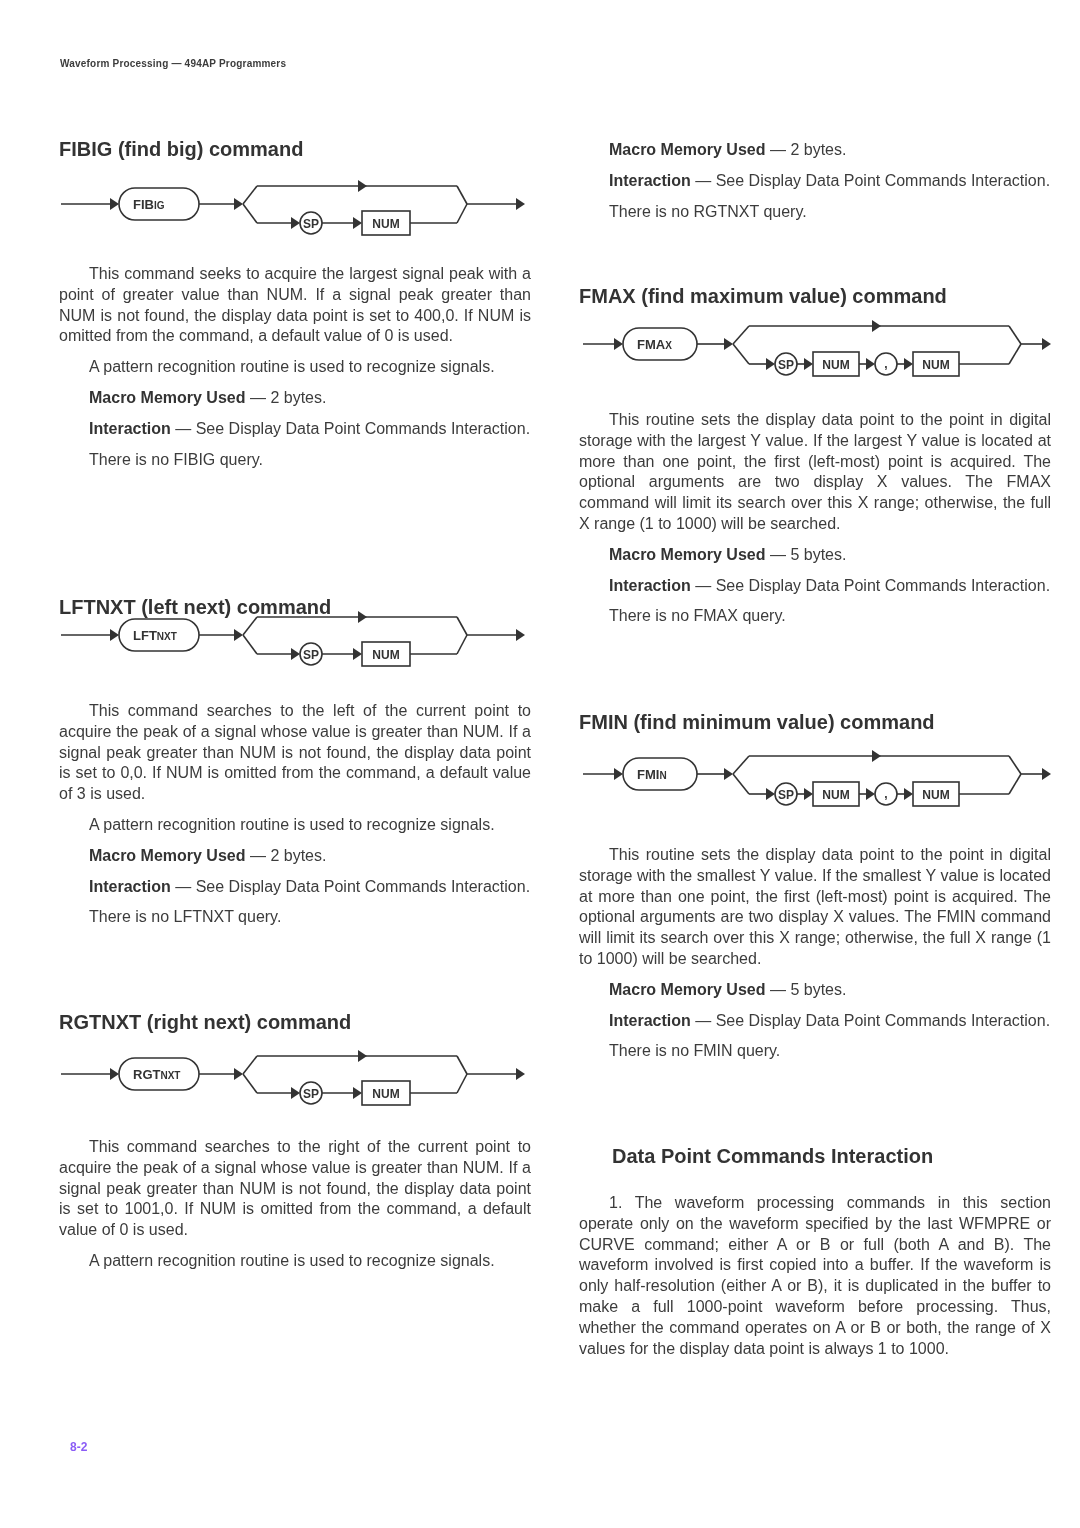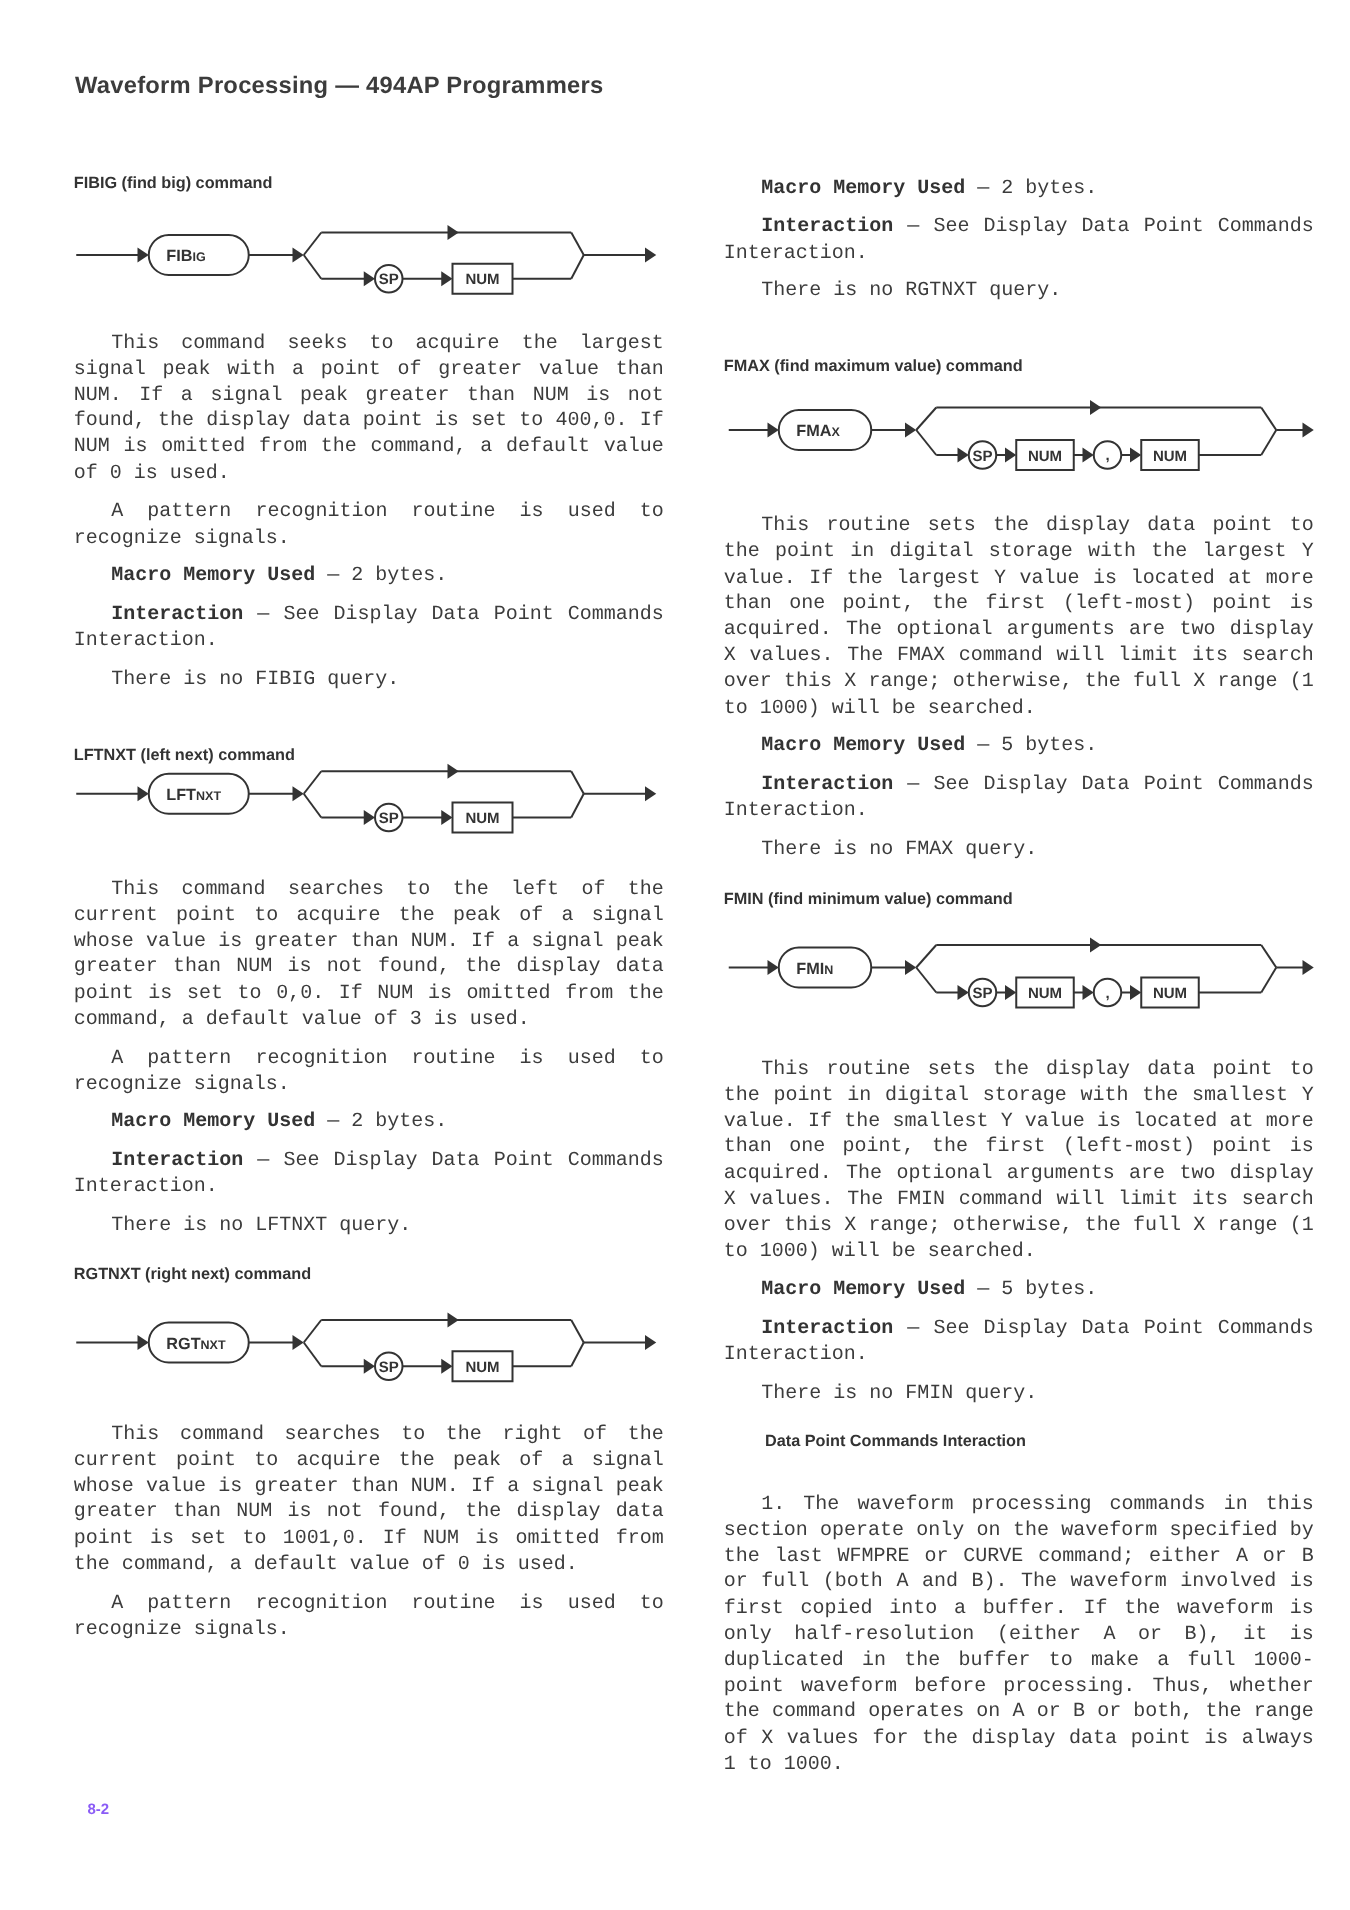--- a/index.html
+++ b/index.html
@@ -3,33 +3,33 @@
 <meta charset="utf-8">
 <style>
   html, body { margin: 0; padding: 0; }
   body {
     width: 1080px; height: 1528px; position: relative; overflow: hidden;
     background: #ffffff; color: #3a3a3a;
     font-family: "Liberation Sans", "DejaVu Sans", sans-serif;
   }
   .running-head {
     position: absolute; left: 60px; top: 58px;
-    font-size: 19px; font-weight: bold; color: #3c3c3c; letter-spacing: 0.2px;
+    font-size: 10px; font-weight: bold; color: #3c3c3c; letter-spacing: 0.2px;
   }
   .col { position: absolute; width: 472px; }
   .col-left { left: 59px; }
   .col-right { left: 579px; }
   h2 {
-    font-size: 13px; font-weight: bold; color: #333; margin: 0;
+    font-size: 20px; font-weight: bold; color: #333; margin: 0;
     position: absolute; left: 0; white-space: nowrap;
   }
   .block { position: absolute; left: 0; width: 472px; }
   p {
     margin: 0 0 10px 0; font-size: 16px; line-height: 20.8px;
-    text-align: justify; color: #3c3c3c; font-family: Liberation Mono, monospace;
+    text-align: justify; color: #3c3c3c;
   }
   p.indent { text-indent: 30px; }
   b { font-weight: bold; color: #333; }
   .diagram { position: absolute; left: -2px; }
   .diagram svg { display: block; overflow: visible; }
   .diagram text { font-family: "Liberation Sans", sans-serif; font-weight: bold; fill: #333; }
   .folio {
     position: absolute; left: 70px; top: 1440px;
     font-size: 12px; font-weight: bold; color: #8b5cf6;
   }

